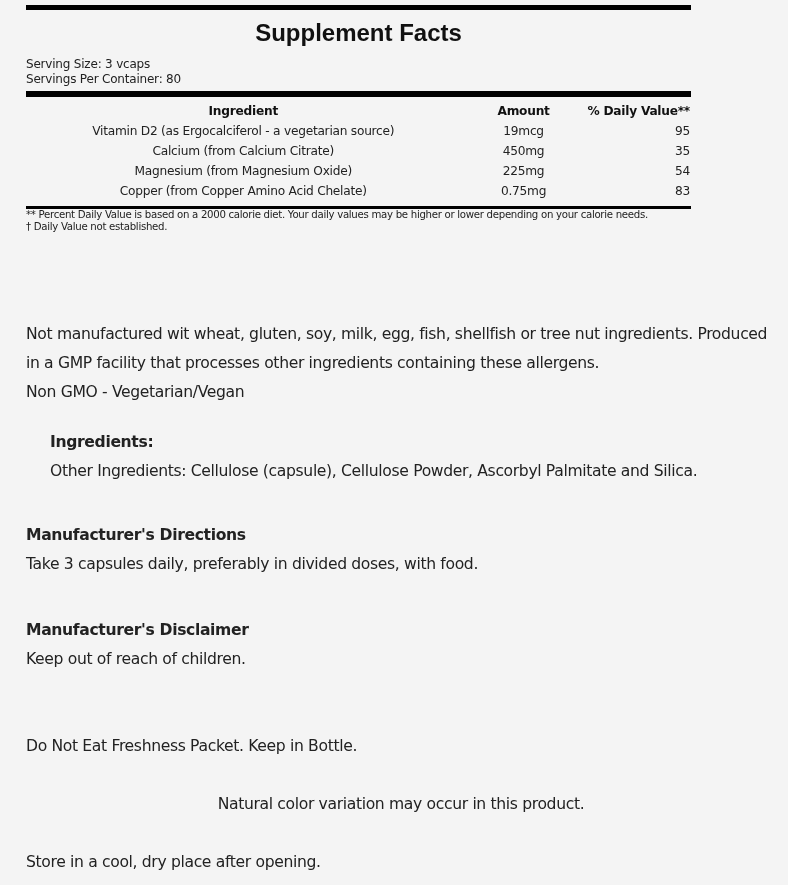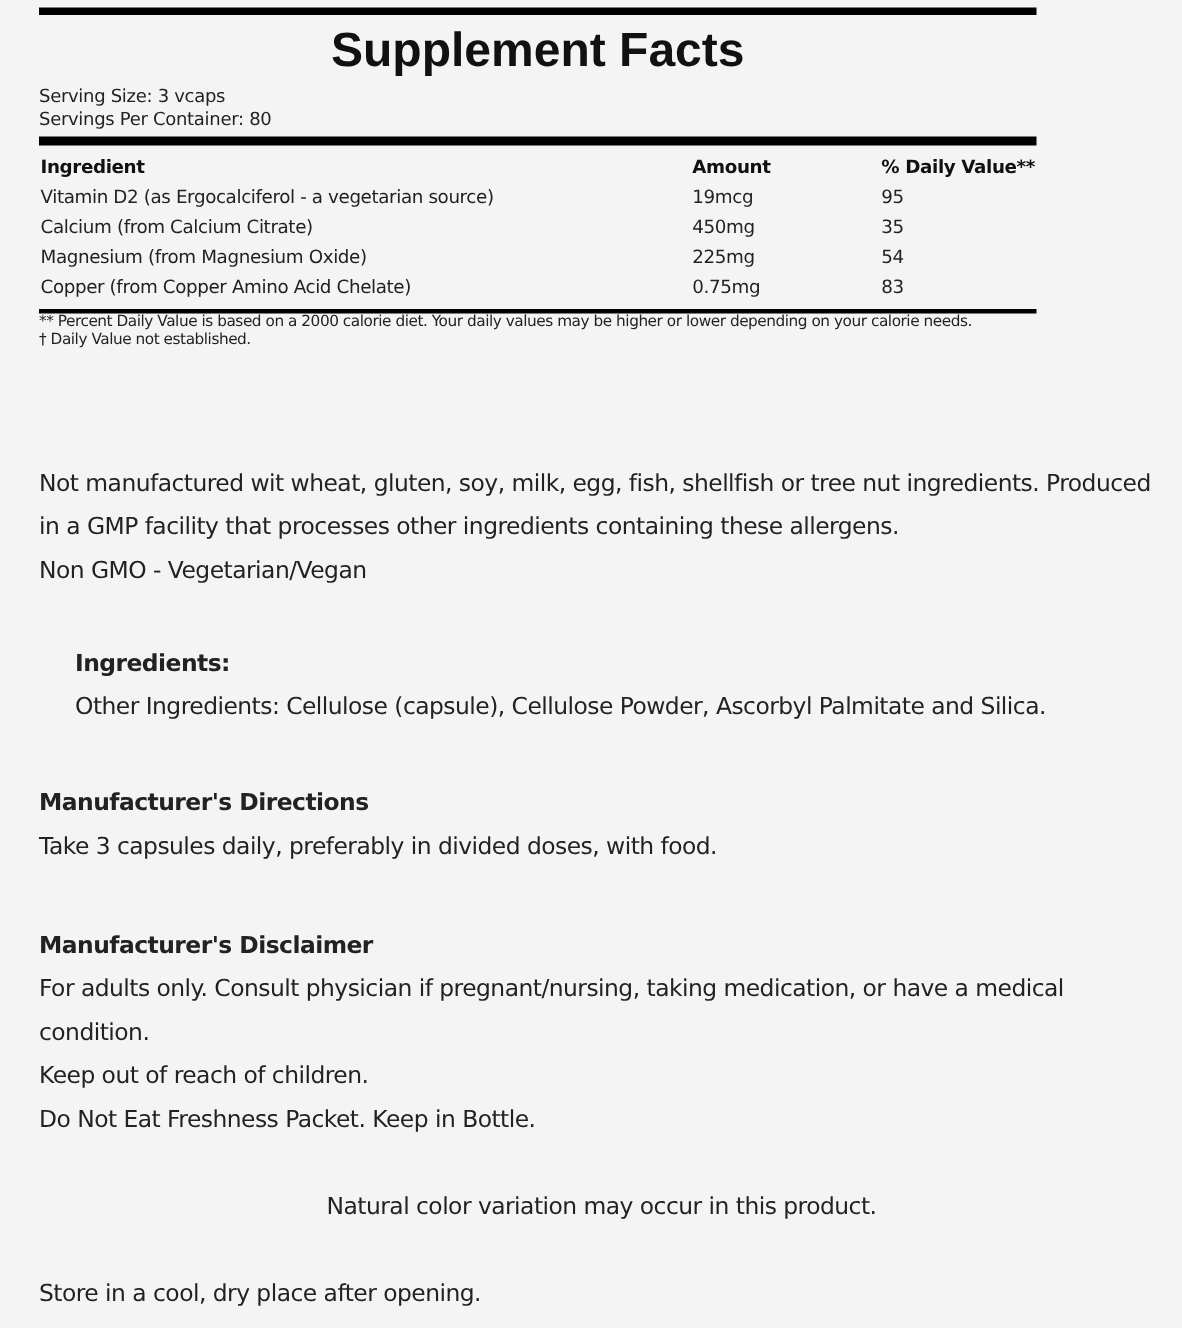--- a/index.html
+++ b/index.html
@@ -8,31 +8,31 @@
     background: #f4f4f4; color: #222;
     font-family: "DejaVu Sans", "Liberation Sans", sans-serif;
     position: relative;
   }
   .facts {
     position: absolute; left: 26px; top: 5px; width: 665px;
   }
   .bar-top { height: 5px; background: #000; }
   .facts-title {
     font-family: "Liberation Sans", sans-serif;
-    font-weight: bold; font-size: 32px; color: #111;
+    font-weight: bold; font-size: 24px; color: #111;
     text-align: center; margin-top: 8px; height: 30px; line-height: 30px;
     padding-left: 0;
   }
   .serving { font-size: 12px; line-height: 15px; margin-top: 9px; color: #222; letter-spacing: -0.2px; }
   .bar-mid { height: 6px; background: #000; margin-top: 4px; }
   table.nut { width: 100%; border-collapse: collapse; font-size: 12.2px; letter-spacing: -0.25px; margin-top: 4px; }
-  table.nut th, table.nut td { padding: 0 1px; height: 20px; line-height: 20px; text-align: left; font-weight: normal; white-space: nowrap; }
+  table.nut th, table.nut td { padding: 0 1px; height: 20px; line-height: 20px; text-align: center; font-weight: normal; white-space: nowrap; }
   table.nut th { font-weight: bold; color: #111; }
   table.nut .c-amt { width: 124px; }
-  table.nut .c-dv { width: 90px; }
+  table.nut .c-dv { width: 90px; text-align: right; }
   .bar-bottom { height: 3px; background: #000; margin-top: 5px; }
   .footnote { font-size: 10.2px; line-height: 12px; margin-top: 0; letter-spacing: -0.3px; color: #222; }
   .body-text {
     position: absolute; left: 26px; width: 750px;
     font-size: 15.6px; line-height: 29px; color: #222; letter-spacing: -0.35px;
   }
   .body-text p { margin: 0; }
   .heading { font-weight: bold; color: #222; }
 </style>
 </head>
@@ -77,38 +77,37 @@
       </tr>
     </tbody>
   </table>
   <div class="bar-bottom"></div>
   <div class="footnote">
     <div>** Percent Daily Value is based on a 2000 calorie diet. Your daily values may be higher or lower depending on your calorie needs.</div>
     <div>† Daily Value not established.</div>
   </div>
 </div>
 
-<div class="body-text" style="top:308px;">
+<div class="body-text" style="top:320px;">
   <p>Not manufactured wit wheat, gluten, soy, milk, egg, fish, shellfish or tree nut ingredients. Produced in a GMP facility that processes other ingredients containing these allergens.</p>
   <p>Non GMO - Vegetarian/Vegan</p>
 </div>
 
 <div class="body-text" style="top:428px;margin-left:24px;">
   <p class="heading">Ingredients:</p>
   <p>Other Ingredients: Cellulose (capsule), Cellulose Powder, Ascorbyl Palmitate and Silica.</p>
 </div>
 
 <div class="body-text" style="top:521px;">
   <p class="heading">Manufacturer's Directions</p>
   <p>Take 3 capsules daily, preferably in divided doses, with food.</p>
 </div>
 
 <div class="body-text" style="top:616px;">
   <p class="heading">Manufacturer's Disclaimer</p>
-  <p>For adults only. Consult physician if pregnant/nursing, taking medication, or have a medical condition.</p>
   <p>Keep out of reach of children.</p>
 </div>
 
 <div class="body-text" style="top:732px;">
   <p>Do Not Eat Freshness Packet. Keep in Bottle.</p>
 </div>
 <div class="body-text" style="top:790px;text-align:center;">
   <p>Natural color variation may occur in this product.</p>
 </div>
 <div class="body-text" style="top:848px;">

